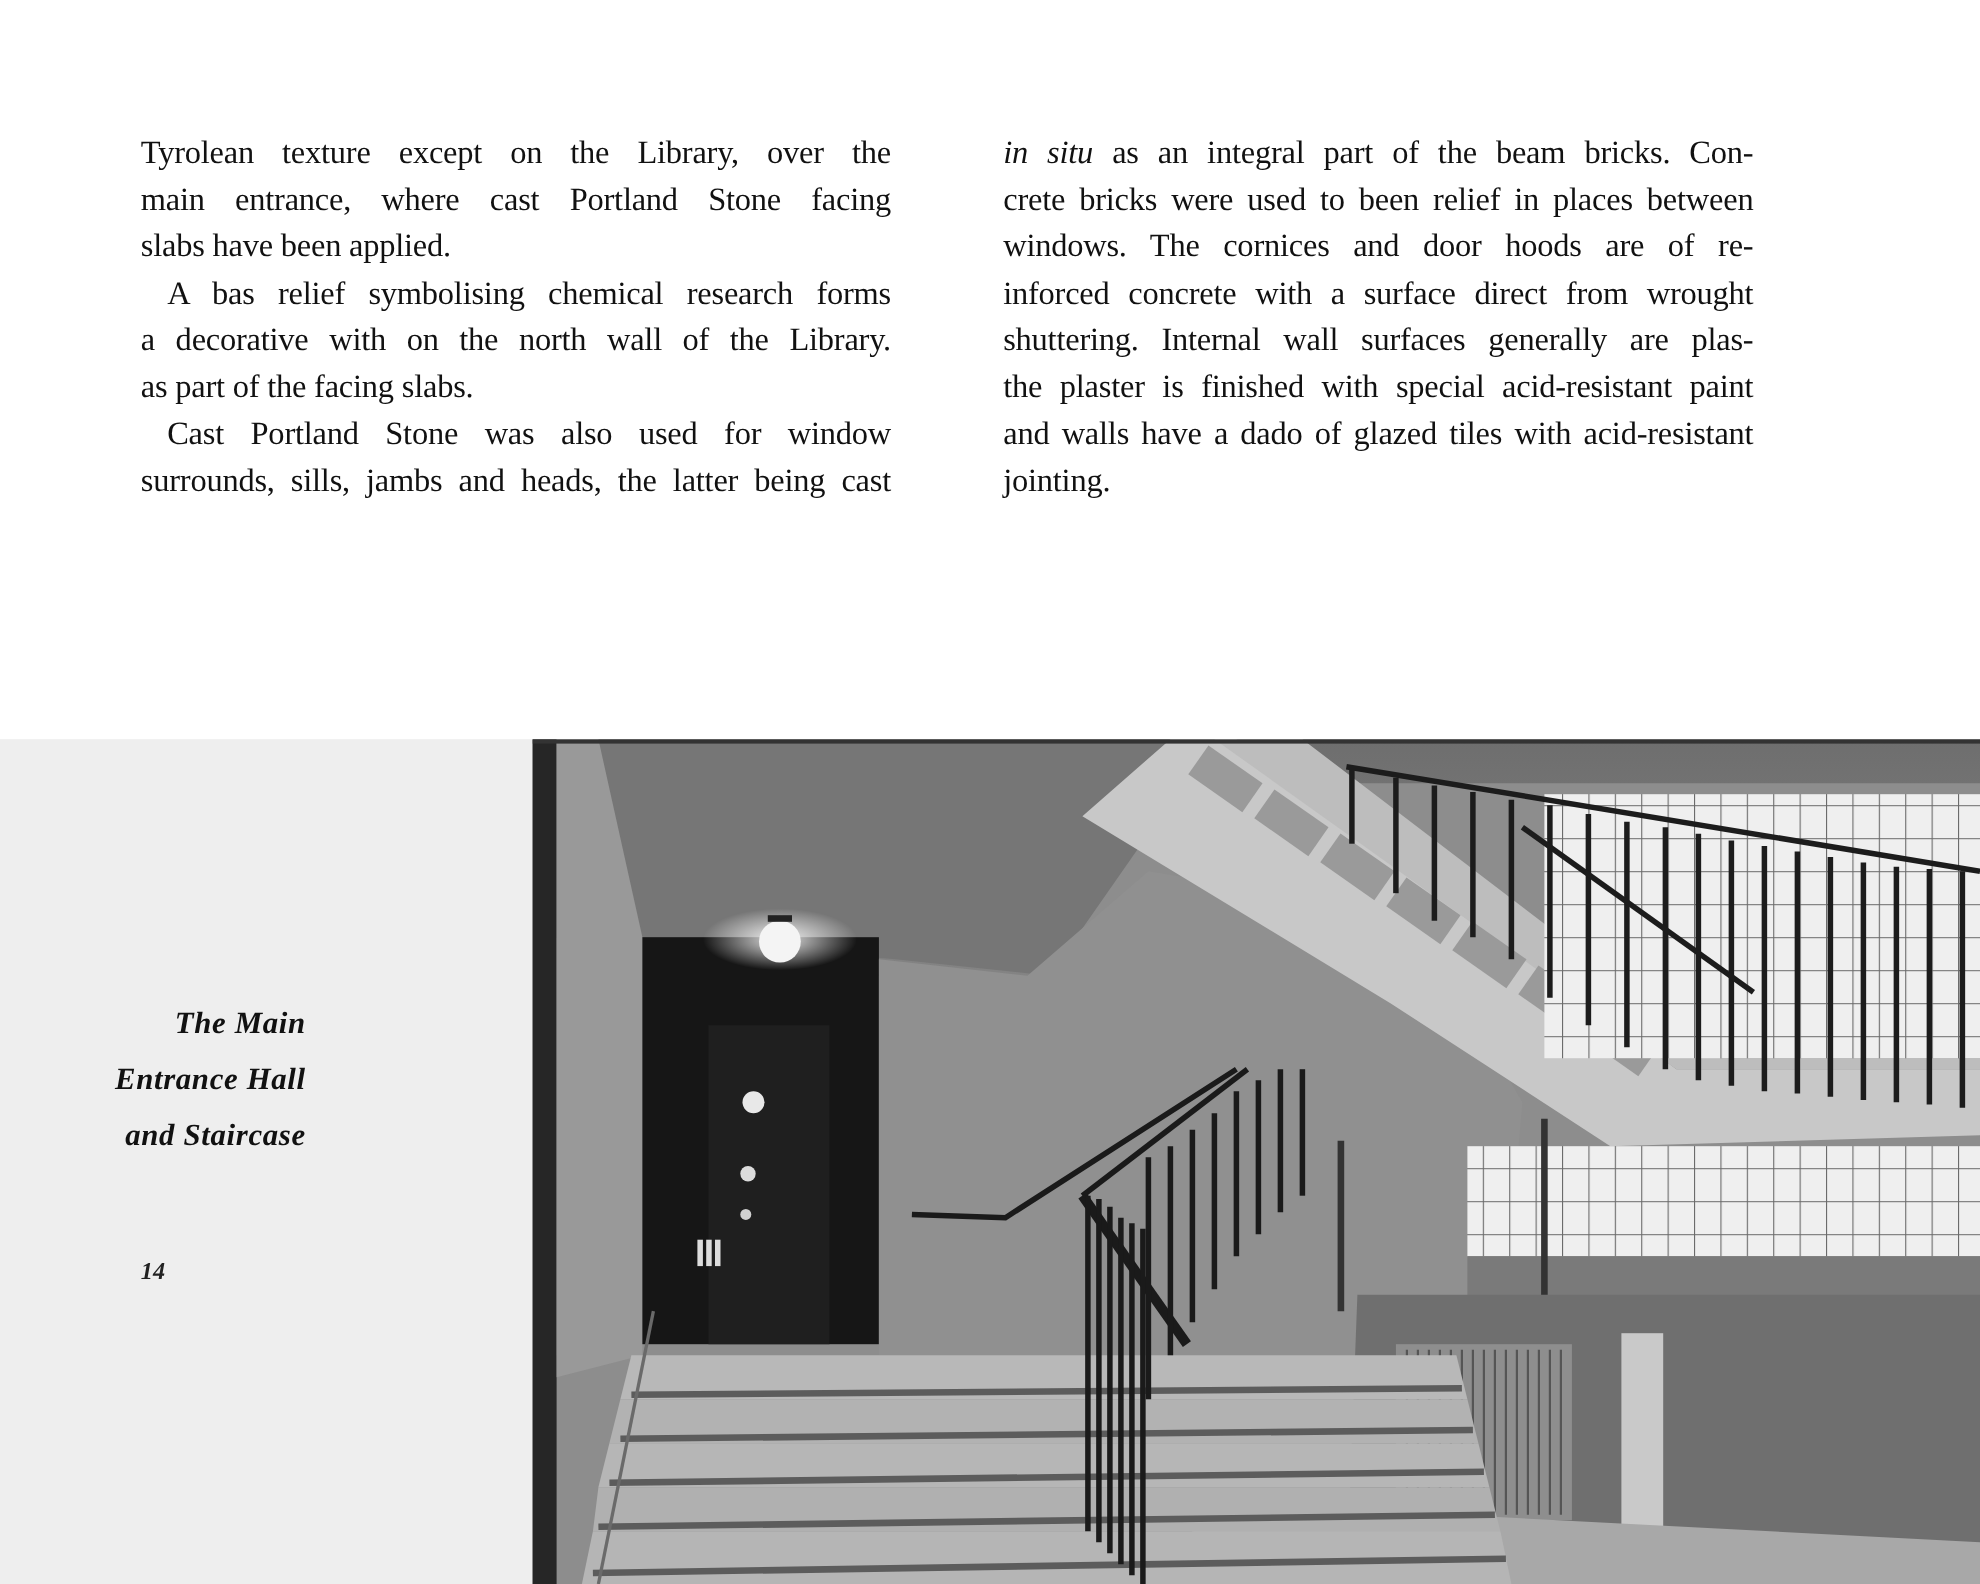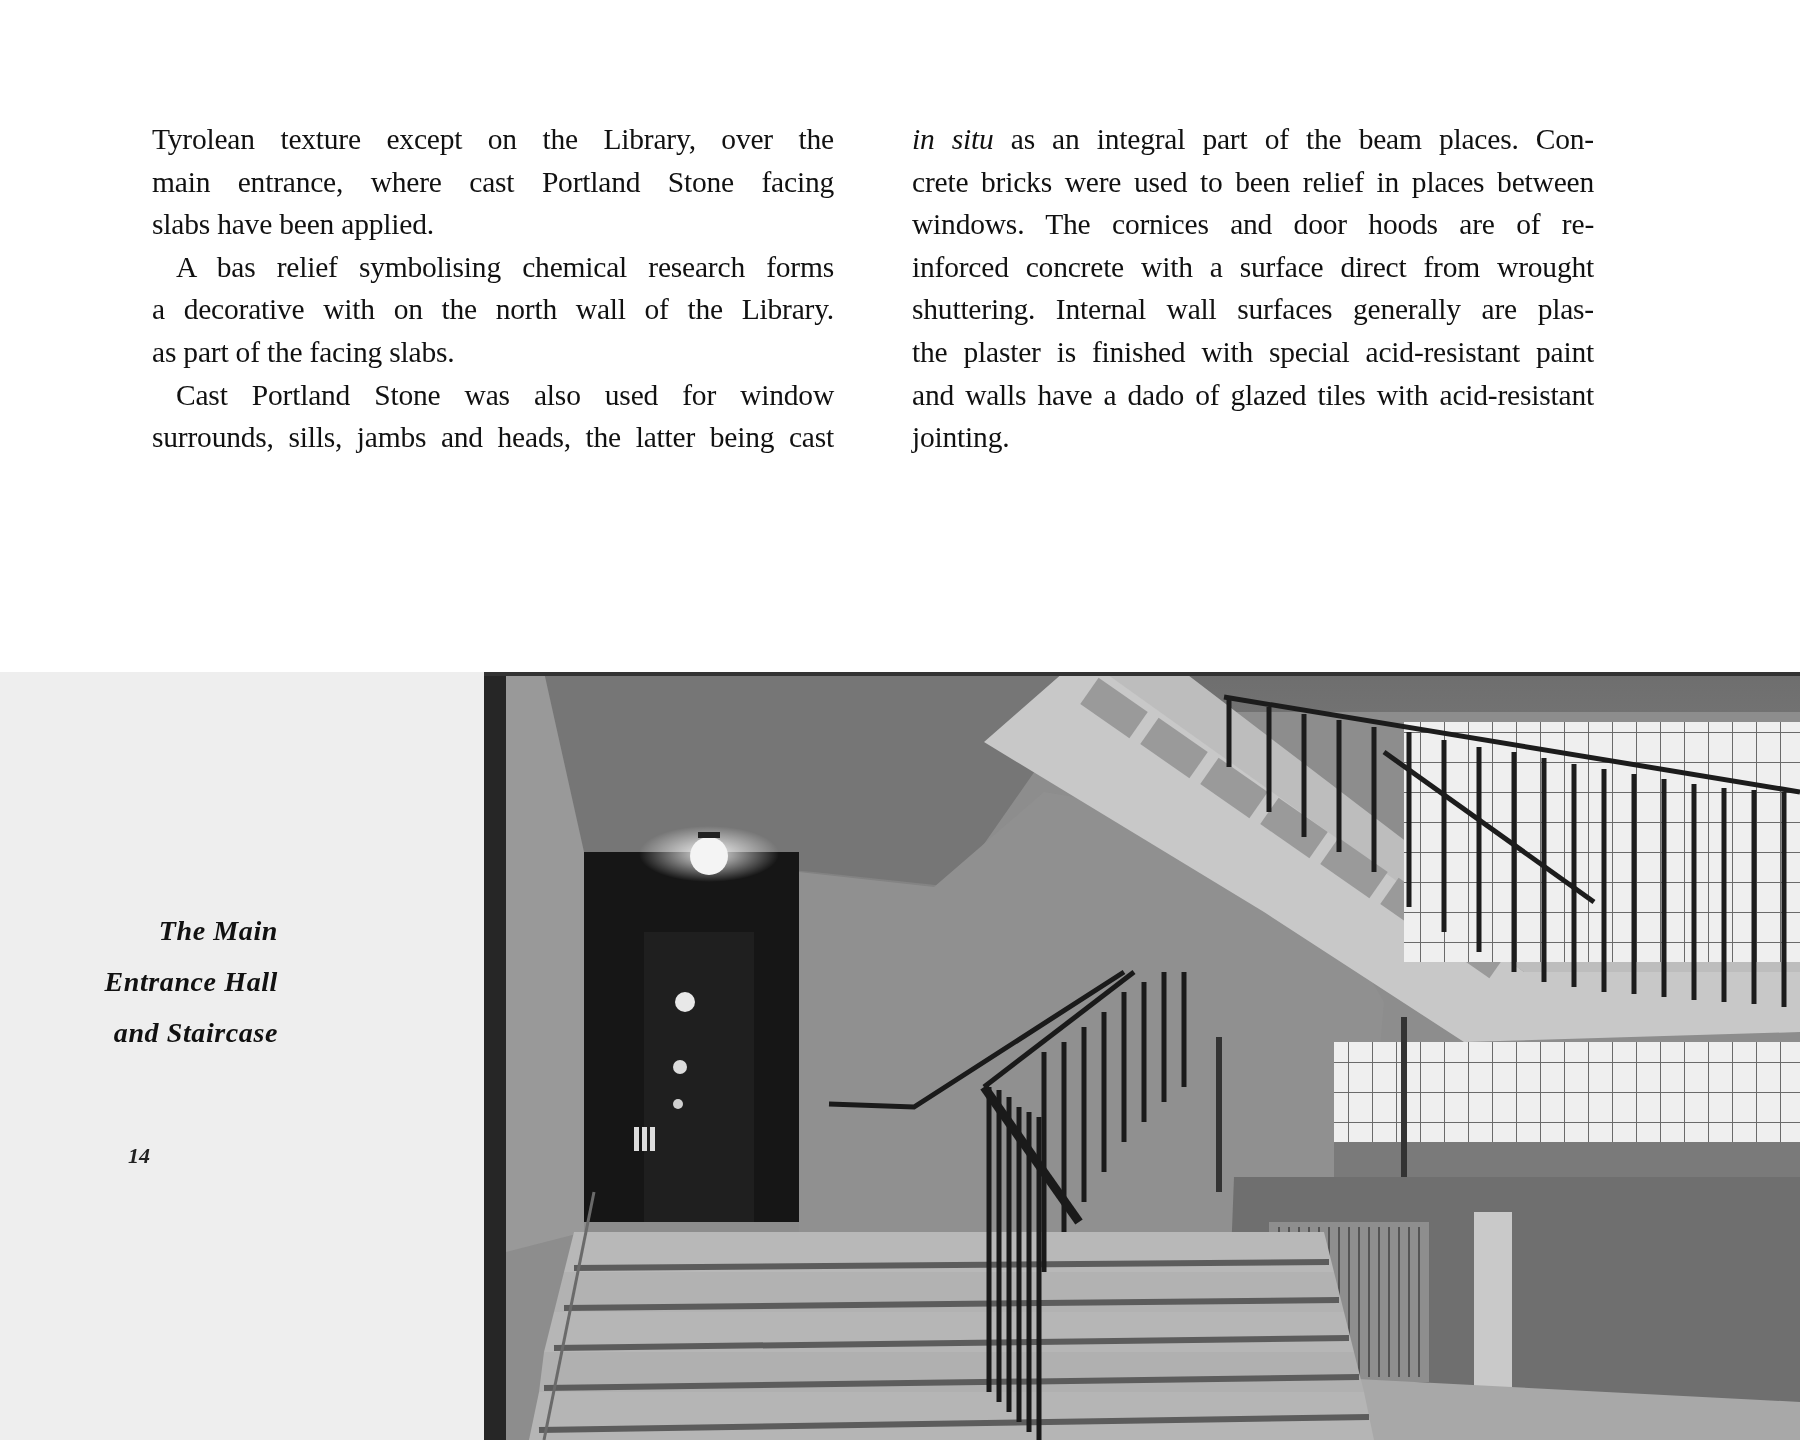--- a/index.html
+++ b/index.html
@@ -6,21 +6,21 @@
     body {
       width: 1800px; height: 1440px; position: relative; overflow: hidden;
       background: #ffffff; color: #111;
       font-family: "Liberation Serif", "DejaVu Serif", serif;
     }
     .col {
       position: absolute; top: 118px; width: 682px;
       font-size: 29.5px; line-height: 42.6px;
       letter-spacing: -0.2px;
     }
-    .col.left { left: 128px; margin-left: 24px; }
+    .col.left { left: 128px; }
     .col.right { left: 912px; }
     .line { display: block; white-space: nowrap; text-align: justify; text-align-last: justify; height: 42.6px; }
     .line.last { text-align-last: left; }
     .line.indent { padding-left: 24px; }
     .line .it { font-style: italic; }
     .gray-panel {
       position: absolute; left: 0; top: 672px; width: 552px; height: 768px;
       background: #eeeeee;
     }
     .caption {
@@ -48,21 +48,21 @@
   <span class="line">main entrance, where cast Portland Stone facing</span>
   <span class="line last">slabs have been applied.</span>
   <span class="line indent">A bas relief symbolising chemical research forms</span>
   <span class="line">a decorative with on the north wall of the Library.</span>
   <span class="line last">as part of the facing slabs.</span>
   <span class="line indent">Cast Portland Stone was also used for window</span>
   <span class="line">surrounds, sills, jambs and heads, the latter being cast</span>
 </div>
 
 <div class="col right">
-  <span class="line"><span class="it">in situ</span><span> as an integral part of the beam places. Con-</span></span>
+  <span class="line"><span class="it">in situ</span><span> as an integral part of the beam bricks. Con-</span></span>
   <span class="line">crete bricks were used to been relief in places between</span>
   <span class="line">windows. The cornices and door hoods are of re-</span>
   <span class="line">inforced concrete with a surface direct from wrought</span>
   <span class="line">shuttering. Internal wall surfaces generally are plas-</span>
   <span class="line">the plaster is finished with special acid-resistant paint</span>
   <span class="line">and walls have a dado of glazed tiles with acid-resistant</span>
   <span class="line last">jointing.</span>
 </div>
 
 <div class="gray-panel">

